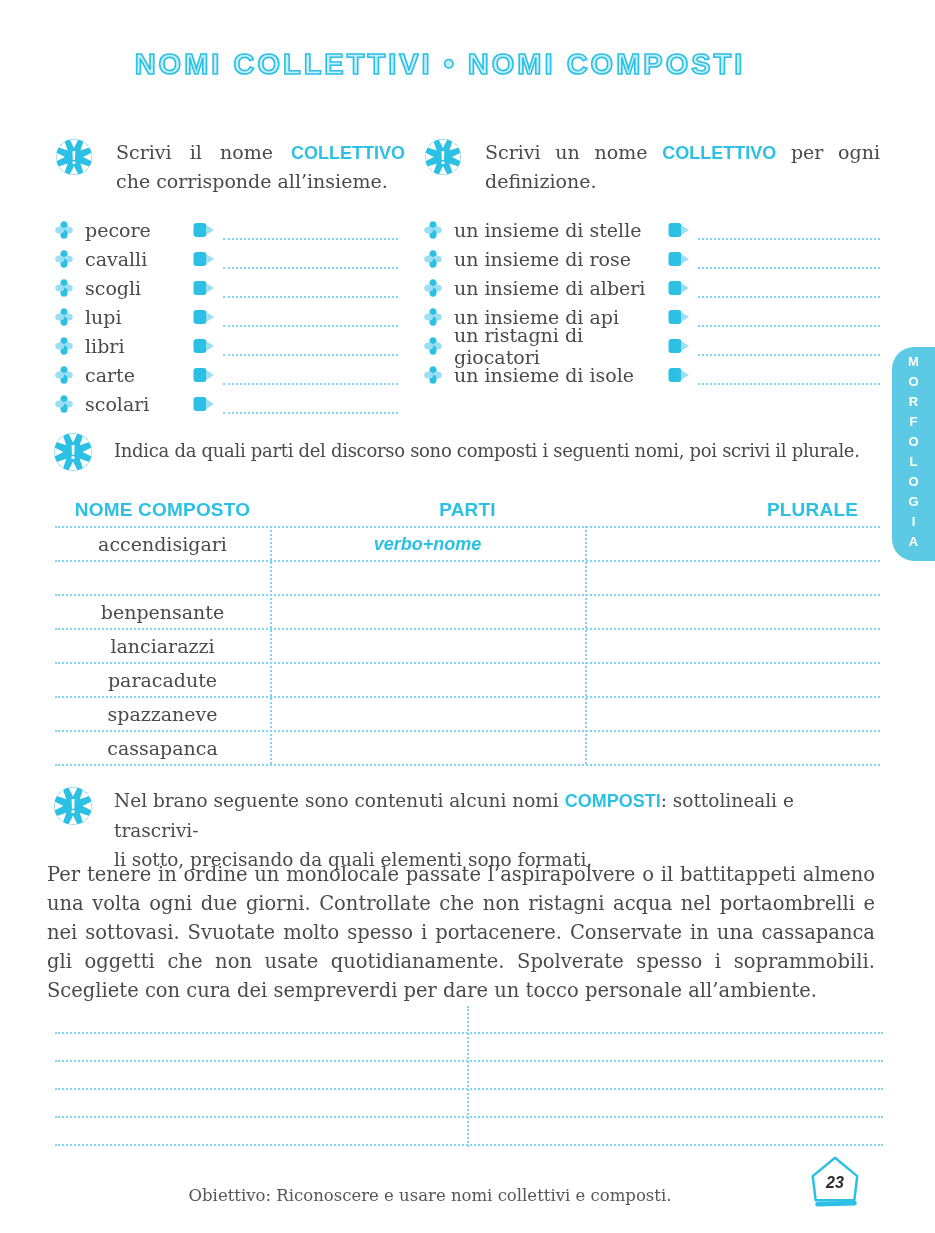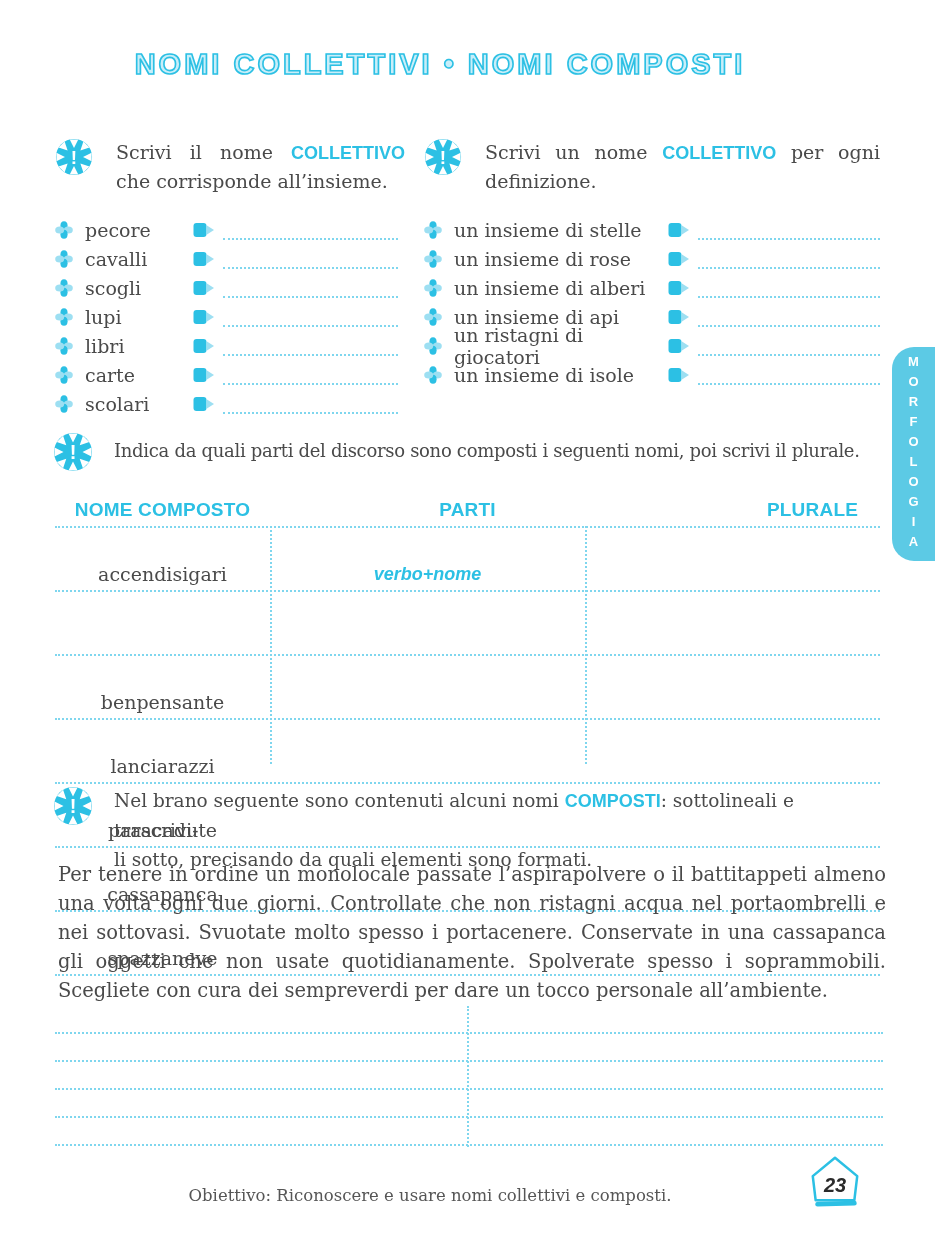--- a/index.html
+++ b/index.html
@@ -48,45 +48,45 @@
   .dotline{flex:1;height:20px;border-bottom:2px dotted var(--accent-light);}
 
   
   .tablewrap{position:absolute;left:55px;top:494px;width:825px;height:270px;}
   .thead,.trow{display:grid;grid-template-columns:215px 315px 295px;}
   .thead{height:32px;gap:40px;}
   .th{display:flex;align-items:center;justify-content:center;
       font-family:"Liberation Sans",sans-serif;font-weight:700;font-size:19px;
       color:var(--accent);letter-spacing:0.2px;}
   .tbody{border-top:2px dotted var(--accent-light);}
-  .trow{height:34px;border-bottom:2px dotted var(--accent-light);margin-top:30px;}
+  .trow{height:34px;border-bottom:2px dotted var(--accent-light);}
   .td{display:flex;align-items:center;justify-content:center;font-size:19px;}
   .td.c2{font-family:"Liberation Sans",sans-serif;font-weight:700;font-style:italic;
          font-size:18px;color:var(--accent);}
   .vdiv{position:absolute;top:32px;bottom:0;width:0;border-left:2px dotted var(--accent-light);}
   .vdiv1{left:215px;}
   .vdiv2{left:530px;}
 
   
-  .passage{position:absolute;left:58px;top:860px;width:828px;
+  .passage{position:absolute;left:47px;top:860px;width:828px;
            font-size:19.5px;line-height:29px;text-align:justify;color:var(--text);}
 
   
   .answers{position:absolute;left:55px;top:1006px;width:828px;height:141px;}
   .ans-row{height:28px;border-bottom:2px dotted var(--accent-light);}
   .ans-divider{position:absolute;left:412px;top:0;bottom:0;width:0;
                border-left:2px dotted var(--accent-light);}
 
   
   .footer{position:absolute;left:55px;top:1186px;width:750px;text-align:center;
           font-size:16.5px;color:#565656;}
   .house{position:absolute;left:806px;top:1151px;width:58px;height:58px;}
   .pnum{position:absolute;left:0;right:0;top:23px;text-align:center;
         font-family:"Liberation Sans",sans-serif;font-style:italic;font-weight:700;
-        font-size:20px;color:#2b2b2b;}
+        font-size:16px;color:#2b2b2b;}
 
   
   .sidetab{position:absolute;right:0;top:347px;width:43px;height:214px;
            background:#5ccae5;border-radius:22px 0 0 22px;
            display:flex;align-items:center;justify-content:center;}
   .tabtext{writing-mode:vertical-rl;text-orientation:upright;color:#ffffff;
            font-family:"Liberation Sans",sans-serif;font-weight:700;font-size:13px;
            letter-spacing:5px;}
 </style>
 </head>
@@ -424,26 +424,26 @@
         <div class="td c1">lanciarazzi</div>
         <div class="td c2"></div>
         <div class="td c3"></div>
       </div>
         <div class="trow">
         <div class="td c1">paracadute</div>
         <div class="td c2"></div>
         <div class="td c3"></div>
       </div>
         <div class="trow">
+        <div class="td c1">spazzaneve</div>
+        <div class="td c2"></div>
+        <div class="td c3"></div>
+      </div>
+        <div class="trow">
         <div class="td c1">cassapanca</div>
-        <div class="td c2"></div>
-        <div class="td c3"></div>
-      </div>
-        <div class="trow">
-        <div class="td c1">spazzaneve</div>
         <div class="td c2"></div>
         <div class="td c3"></div>
       </div>
       </div>
     <div class="vdiv vdiv1"></div>
     <div class="vdiv vdiv2"></div>
   </div>
 
   <section class="ex ex4">
     <span class="exicon">

